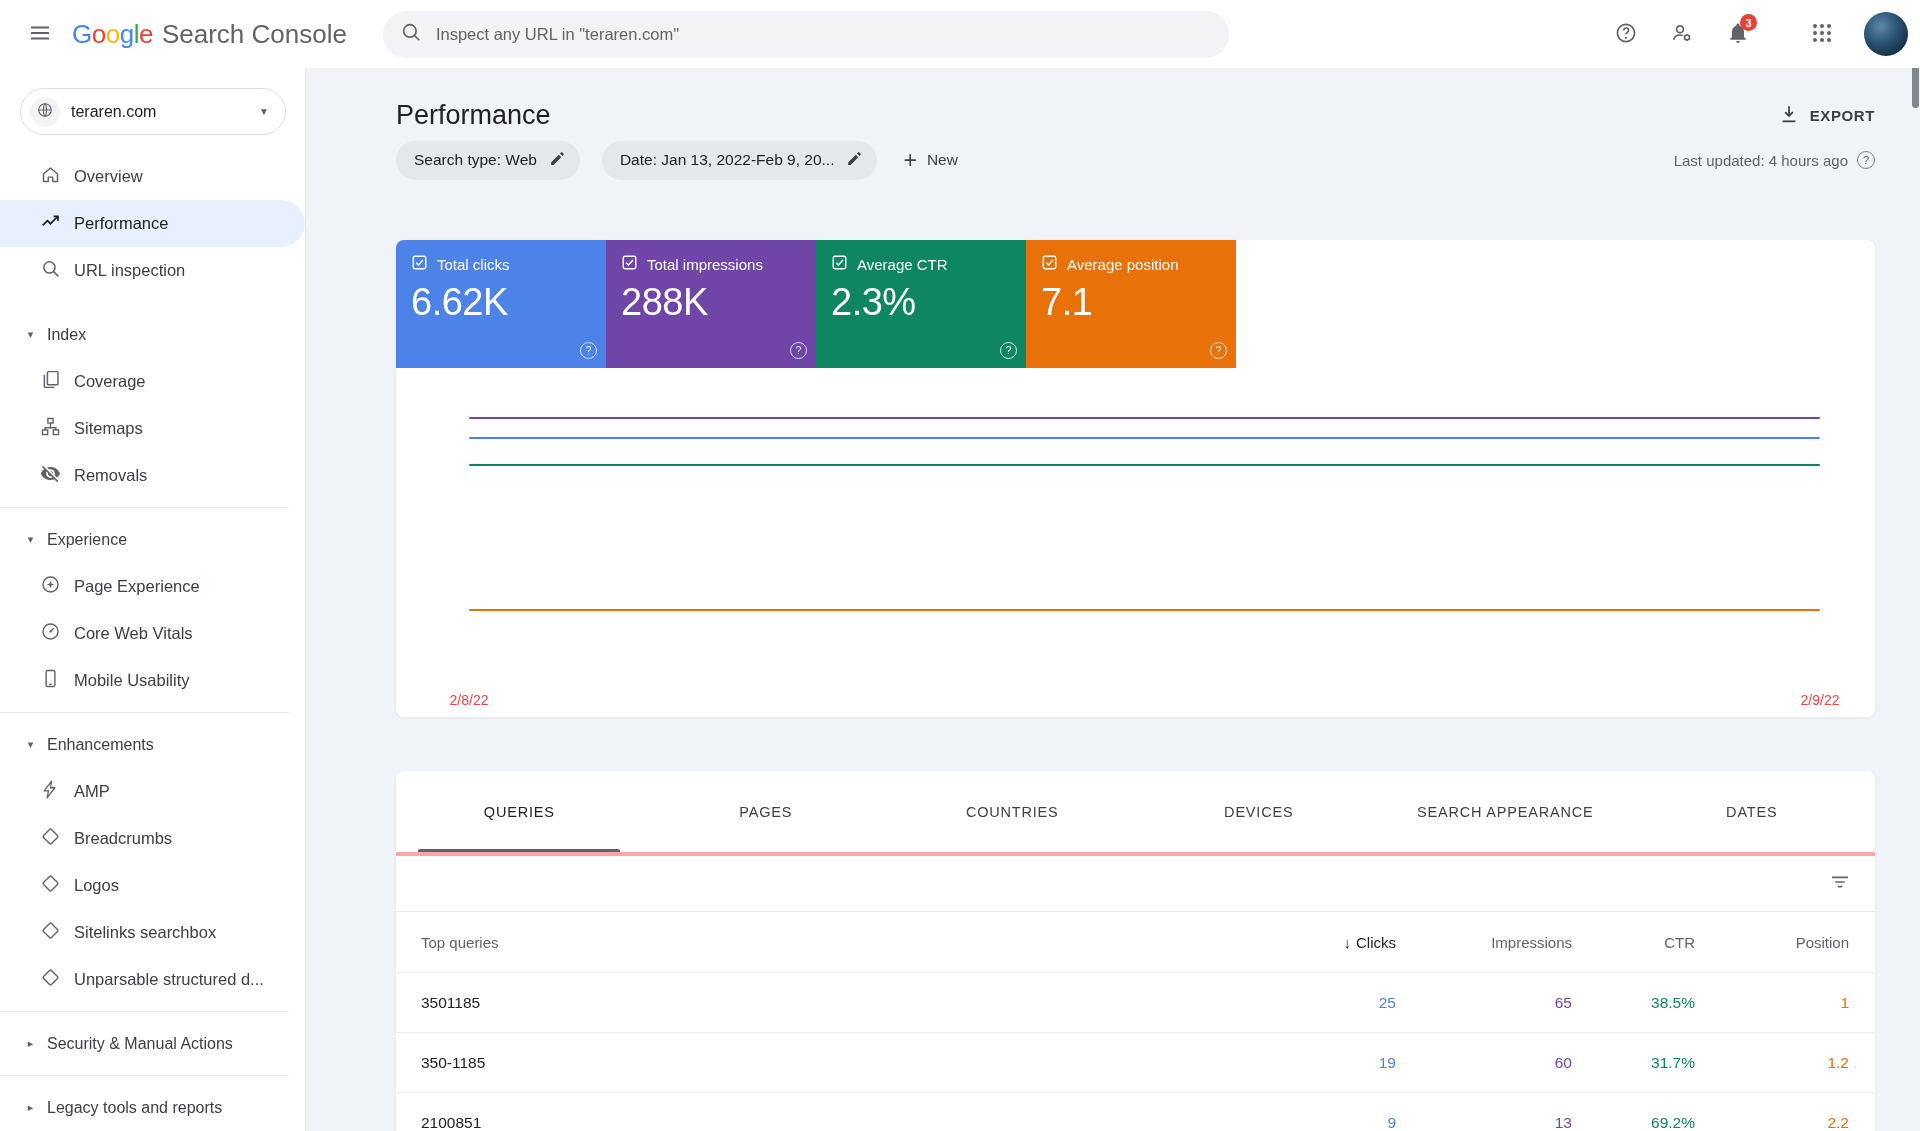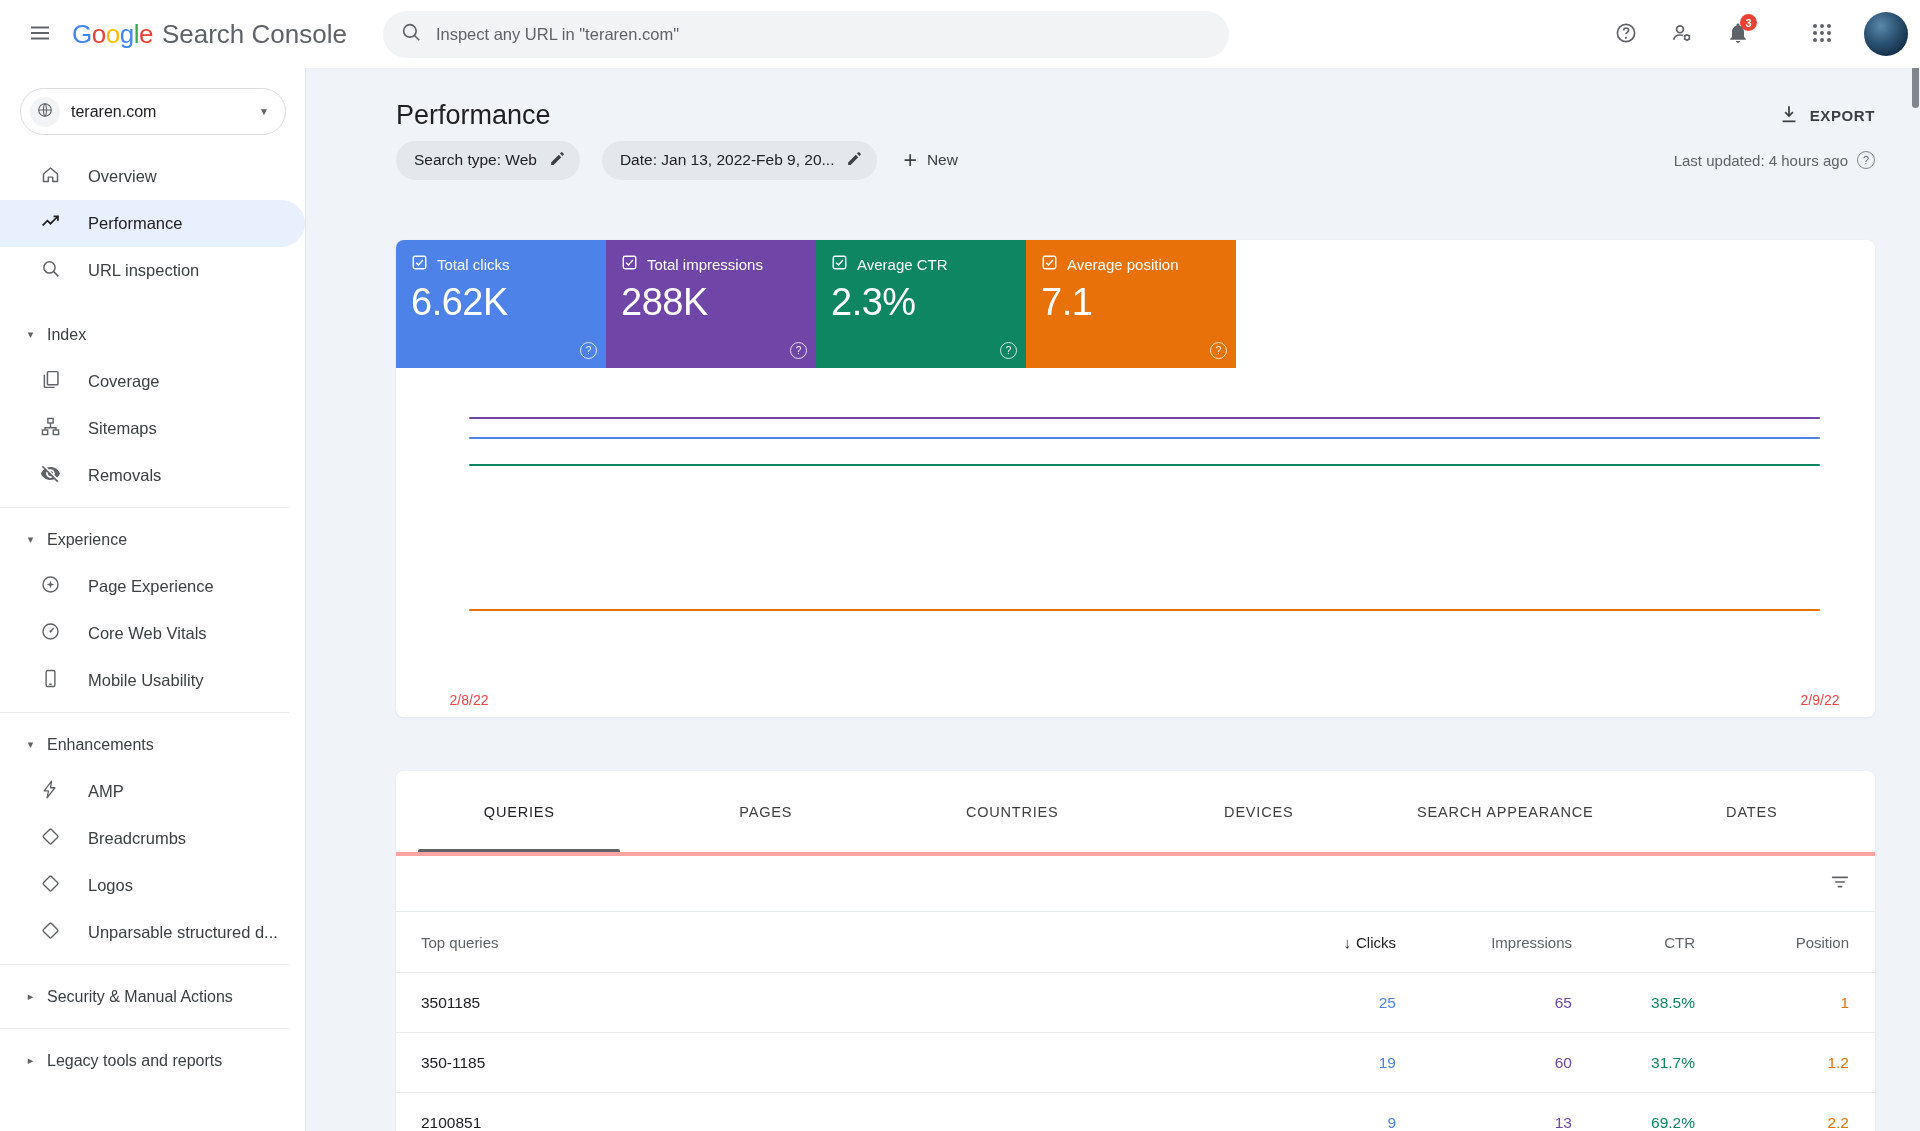--- a/index.html
+++ b/index.html
@@ -28,21 +28,21 @@
   .app-body { display:flex; height:1063px; }
 
   
   .sidebar { width:306px; flex-shrink:0; background:#fff; border-right:1px solid #e4e7ea; padding-top:20px; overflow:hidden; }
   .property-chip { margin:0 20px; height:47px; border:1px solid #dadce0; border-radius:24px; display:flex; align-items:center; padding:0 16px 0 9px; gap:11px; cursor:pointer; background:#fff; width:266px; }
   .property-avatar { width:30px; height:30px; border-radius:50%; background:#f1f3f4; display:flex; align-items:center; justify-content:center; flex-shrink:0; }
   .property-avatar svg { width:18px; height:18px; }
   .property-label { font-size:16px; color:#202124; }
   .property-caret { margin-left:auto; color:#5f6368; font-size:10px; }
   .nav { margin-top:18px; }
-  .nav-item { height:47px; display:flex; align-items:center; padding-left:40px; gap:27px; font-size:16.5px; color:#3c4043; cursor:pointer; }
+  .nav-item { height:47px; display:flex; align-items:center; padding-left:40px; gap:13px; font-size:16.5px; color:#3c4043; cursor:pointer; }
   .nav-item svg { width:21px; height:21px; flex-shrink:0; }
   .nav-item.selected { background:#e8f0fe; border-radius:0 24px 24px 0; color:#202124; font-weight:500; }
   .section-header { height:47px; display:flex; align-items:center; padding-left:24px; gap:10px; font-size:16px; color:#3c4043; cursor:pointer; }
   .section-caret { font-size:11px; color:#5f6368; width:13px; text-align:center; }
   .divider { height:1px; background:#e8eaed; margin:8px 16px 8px 0; }
   .mt17 { margin-top:17px; }
 
   
   .main { flex:1; background:#f0f3f7; padding:0 45px 0 90px; overflow:hidden; }
   .page-head { margin-top:26px; height:42px; display:flex; align-items:center; justify-content:space-between; }
@@ -279,20 +279,26 @@
         <div class="nav-item">
           <span><svg viewBox="0 0 24 24" width="21" height="21">
                 <rect x="5.6" y="5.6" width="12.8" height="12.8" rx="1.5" transform="rotate(45 12 12)" stroke="#5f6368" stroke-width="1.6" fill="none"></rect>
               </svg></span>
           <span>Logos</span>
         </div>
         <div class="nav-item">
           <span><svg viewBox="0 0 24 24" width="21" height="21">
                 <rect x="5.6" y="5.6" width="12.8" height="12.8" rx="1.5" transform="rotate(45 12 12)" stroke="#5f6368" stroke-width="1.6" fill="none"></rect>
               </svg></span>
+          <span>Sitelinks searchbox</span>
+        </div>
+        <div class="nav-item">
+          <span><svg viewBox="0 0 24 24" width="21" height="21">
+                <rect x="5.6" y="5.6" width="12.8" height="12.8" rx="1.5" transform="rotate(45 12 12)" stroke="#5f6368" stroke-width="1.6" fill="none"></rect>
+              </svg></span>
           <span>Unparsable structured d...</span>
         </div>
       </div>
 
       <div class="divider"></div>
       <div class="section-header">
         <span class="section-caret">▸</span>
         <span>Security &amp; Manual Actions</span>
       </div>
 

